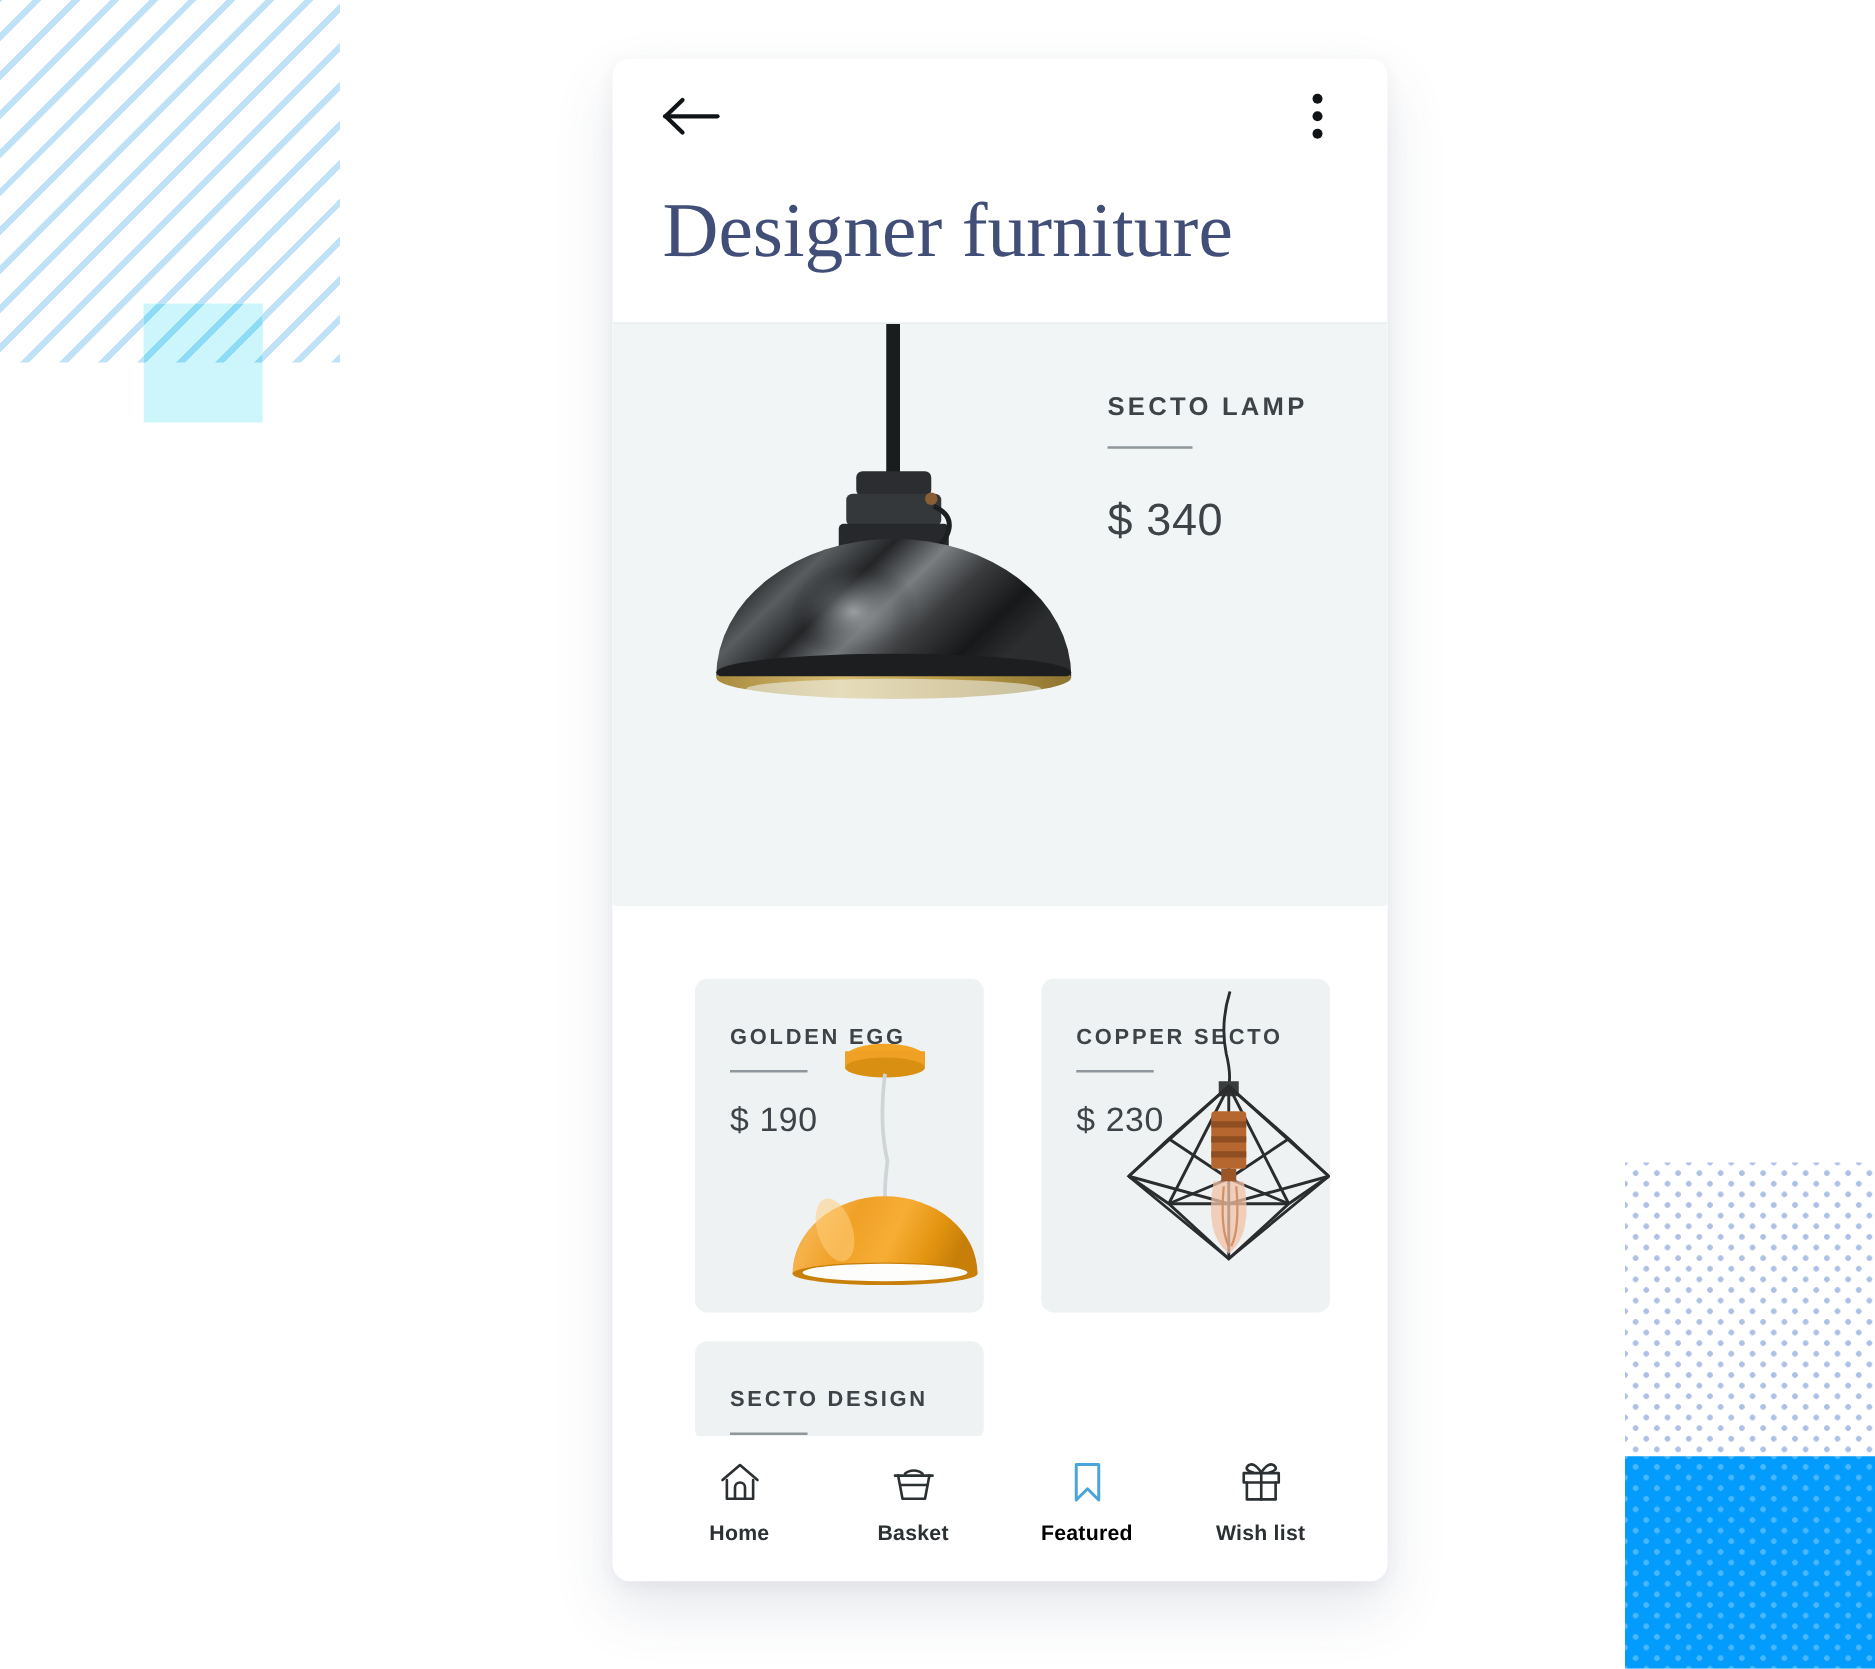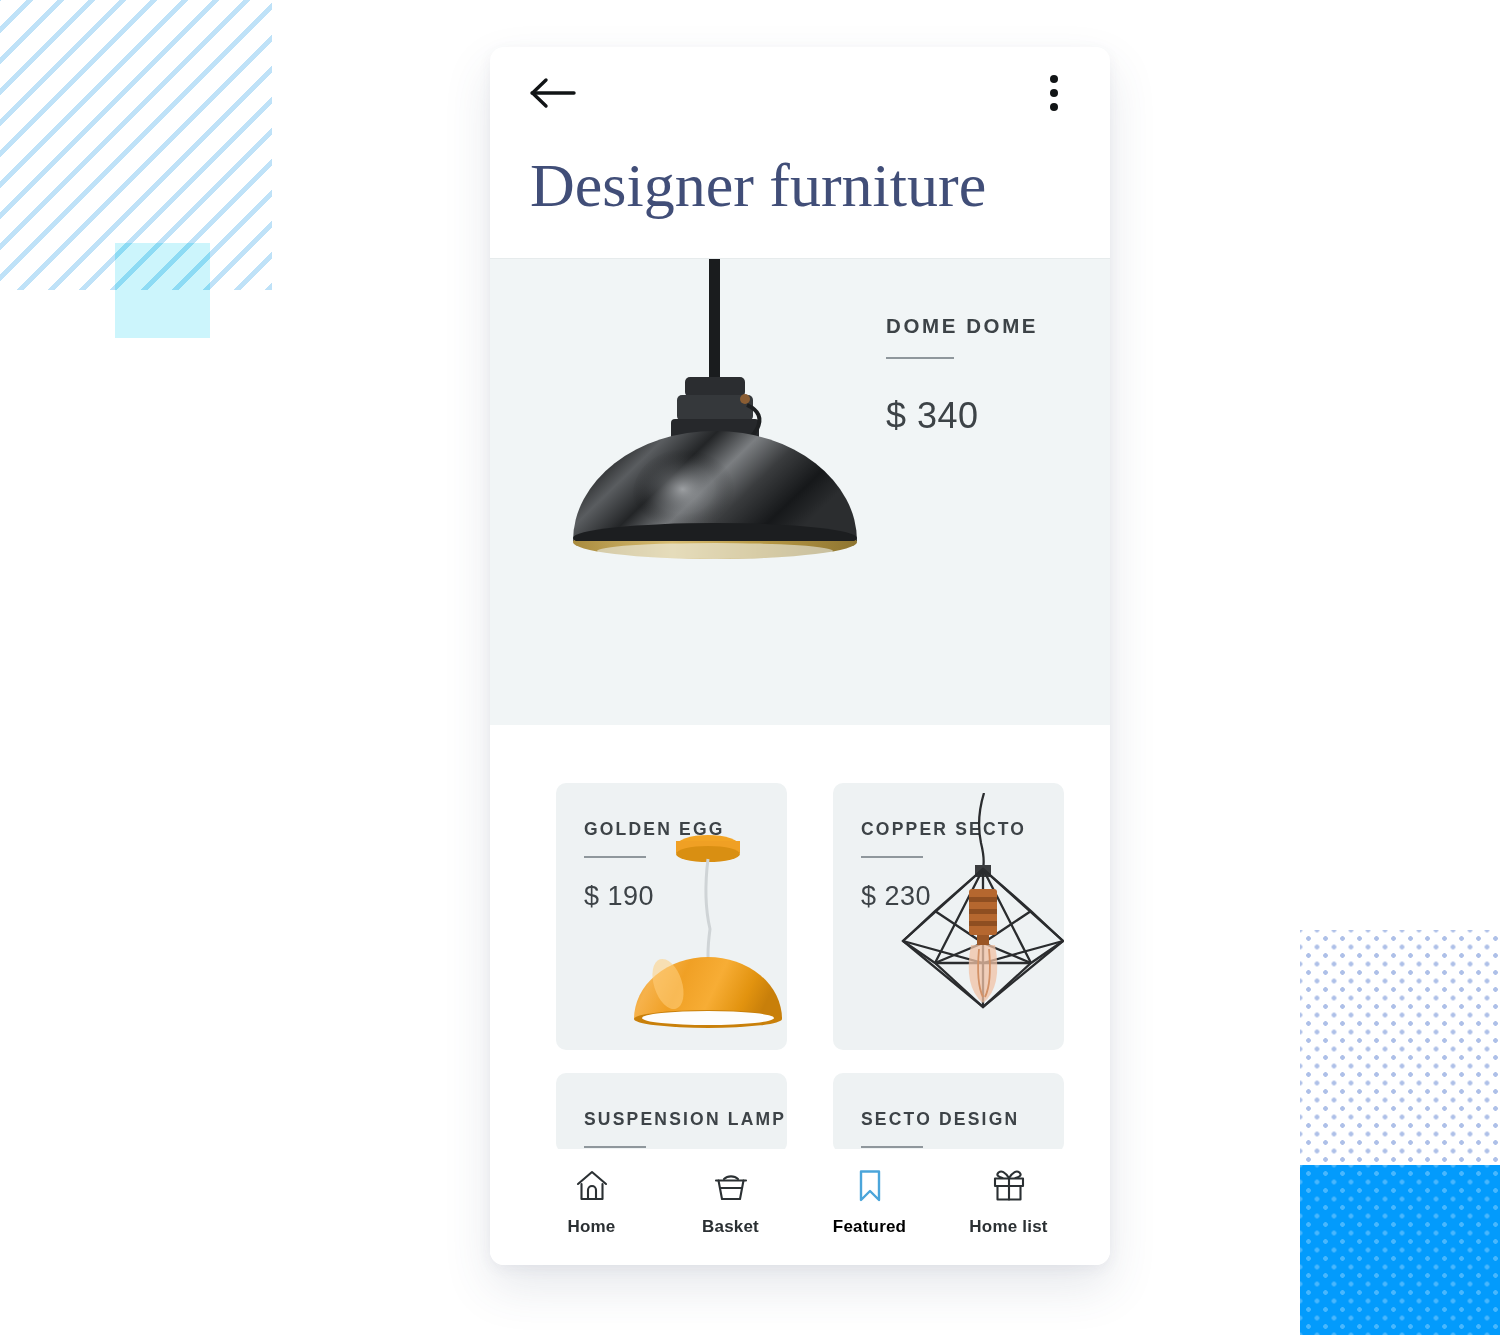--- a/index.html
+++ b/index.html
@@ -242,21 +242,21 @@
       <path d="M28 282 A142 110 0 0 1 312 282 Z" fill="url(#domeG)"></path>
       <ellipse cx="150" cy="235" rx="62" ry="48" fill="url(#hiLite)"></ellipse>
 
       <ellipse cx="170" cy="283" rx="142" ry="17" fill="url(#brassG)"></ellipse>
       <ellipse cx="170" cy="279" rx="142" ry="15" fill="#1c1e20"></ellipse>
       <path d="M28 282 A142 17 0 0 0 312 282 Z" fill="url(#brassG)"></path>
       <ellipse cx="170" cy="292" rx="118" ry="8" fill="#f1f5f6" opacity="0.55"></ellipse>
     </svg>
 
     <div class="hero-info">
-      <div class="prod-name">DOME DOME</div>
+      <div class="prod-name">SECTO LAMP</div>
       <div class="rule"></div>
       <div class="price">$ 340</div>
     </div>
   </div>
 
   <div class="list">
 
     <div class="grid">
 
       <div class="card">
@@ -319,26 +319,20 @@
           <path d="M100 156 q-3 34 4 48" stroke="#d39166" stroke-width="1.8" fill="none"></path>
           <path d="M110 156 q3 34 -4 48" stroke="#d39166" stroke-width="1.8" fill="none"></path>
         </svg>
       </div>
 
     </div>
 
     <div class="grid row2">
       <div class="card card-cut">
         <div class="pad">
-          <div class="prod-name">SUSPENSION LAMP</div>
-          <div class="rule"></div>
-        </div>
-      </div>
-      <div class="card card-cut">
-        <div class="pad">
           <div class="prod-name">SECTO DESIGN</div>
           <div class="rule"></div>
         </div>
       </div>
     </div>
 
   </div>
 
   <div class="nav">
 
@@ -375,17 +369,17 @@
     <div class="nav-item">
       <svg class="nav-icon" viewBox="0 0 38 38">
         <g fill="none" stroke="#2b3033" stroke-width="2.1" stroke-linejoin="round" stroke-linecap="round">
           <path d="M19 11 q-6 -9 -10.5 -5.5 Q5 9 12.5 11"></path>
           <path d="M19 11 q6 -9 10.5 -5.5 Q33 9 25.5 11"></path>
           <rect x="5" y="11.5" width="28" height="7.5"></rect>
           <path d="M7.5 19 L7.5 32.5 L30.5 32.5 L30.5 19"></path>
           <path d="M19 11.5 L19 32.5"></path>
         </g>
       </svg>
-      <div class="nav-label">Home list</div>
+      <div class="nav-label">Wish list</div>
     </div>
 
   </div>
 </div>
 
 </body></html>

